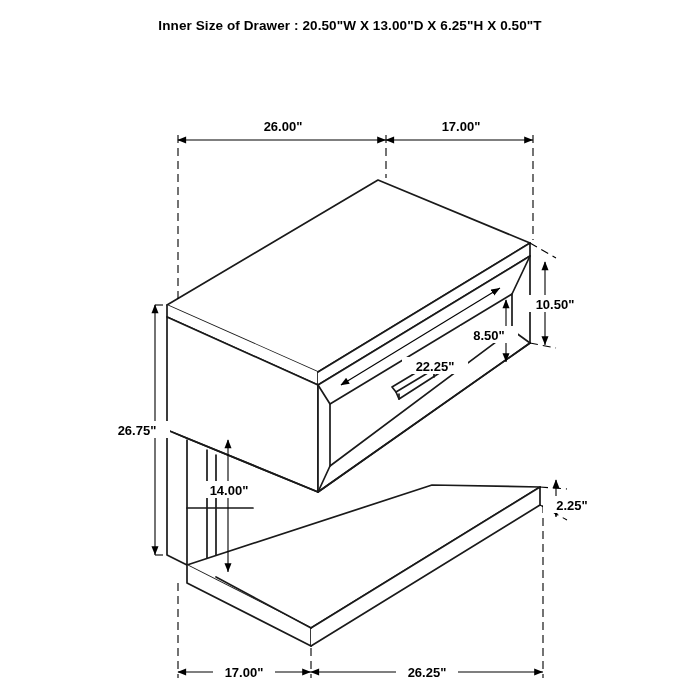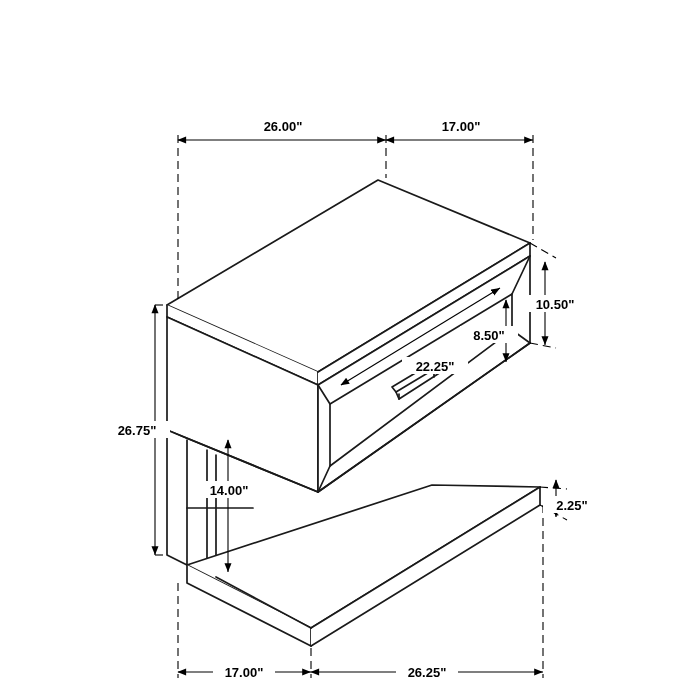--- a/index.html
+++ b/index.html
@@ -42,20 +42,21 @@
     font-size: 13px;
     font-weight: bold;
     fill: #000000;
   }
 </style>
 </head>
 <body>
 
 <div id="stage">
 
+  <div id="title">Inner Size of Drawer : 20.50"W X 13.00"D X 6.25"H X 0.50"T</div>
 
   <svg class="diagram" viewBox="0 0 700 700">
     <defs>
       <marker id="arrEnd" markerWidth="9" markerHeight="9" refX="8" refY="3.2" orient="auto" markerUnits="strokeWidth">
         <path d="M0,0 L8,3.2 L0,6.4 z" fill="#000"></path>
       </marker>
       <marker id="arrStart" markerWidth="9" markerHeight="9" refX="0.6" refY="3.2" orient="auto" markerUnits="strokeWidth">
         <path d="M8,0 L0,3.2 L8,6.4 z" fill="#000"></path>
       </marker>
     </defs>

